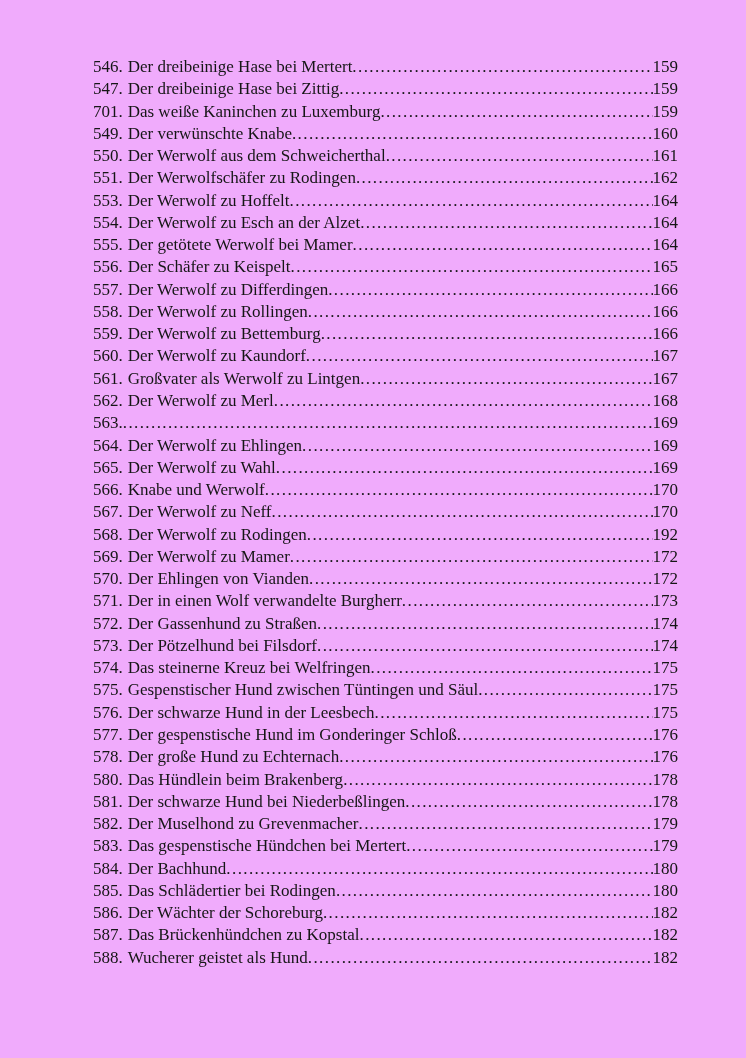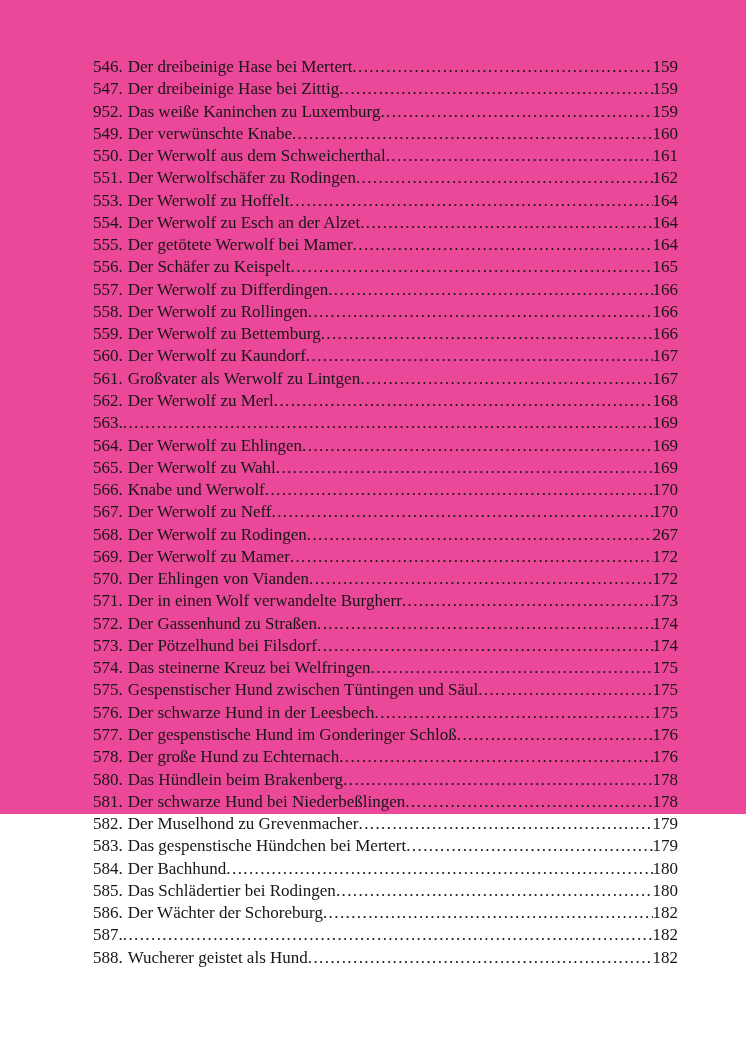--- a/index.html
+++ b/index.html
@@ -10,22 +10,22 @@
     width: 746px;
     height: 1058px;
     background: #ffffff;
     overflow: hidden;
     font-family: "Liberation Serif", "DejaVu Serif", serif;
     color: #161616;
   }
   .toc-page {
     position: relative;
     width: 746px;
-    height: 814px;
-    background: #ec4899;
+    height: 1058px;
+    background: #f0abfc;
   }
   .toc-list {
     position: absolute;
     left: 93px;
     right: 68px;
     top: 56px;
   }
   .toc-row {
     display: flex;
     align-items: baseline;
@@ -68,21 +68,21 @@
   </div>
 
   <div class="toc-row">
     <span class="entry-number">547.</span>
     <span class="entry-title">Der dreibeinige Hase bei Zittig</span>
     <span class="dot-leader"></span>
     <span class="entry-page">159</span>
   </div>
 
   <div class="toc-row">
-    <span class="entry-number">952.</span>
+    <span class="entry-number">701.</span>
     <span class="entry-title">Das weiße Kaninchen zu Luxemburg</span>
     <span class="dot-leader"></span>
     <span class="entry-page">159</span>
   </div>
 
   <div class="toc-row">
     <span class="entry-number">549.</span>
     <span class="entry-title">Der verwünschte Knabe</span>
     <span class="dot-leader"></span>
     <span class="entry-page">160</span>
@@ -204,21 +204,21 @@
     <span class="entry-number">567.</span>
     <span class="entry-title">Der Werwolf zu Neff</span>
     <span class="dot-leader"></span>
     <span class="entry-page">170</span>
   </div>
 
   <div class="toc-row">
     <span class="entry-number">568.</span>
     <span class="entry-title">Der Werwolf zu Rodingen</span>
     <span class="dot-leader"></span>
-    <span class="entry-page">267</span>
+    <span class="entry-page">192</span>
   </div>
 
   <div class="toc-row">
     <span class="entry-number">569.</span>
     <span class="entry-title">Der Werwolf zu Mamer</span>
     <span class="dot-leader"></span>
     <span class="entry-page">172</span>
   </div>
 
   <div class="toc-row">
@@ -329,20 +329,21 @@
 
   <div class="toc-row">
     <span class="entry-number">586.</span>
     <span class="entry-title">Der Wächter der Schoreburg</span>
     <span class="dot-leader"></span>
     <span class="entry-page">182</span>
   </div>
 
   <div class="toc-row">
     <span class="entry-number">587.</span>
+    <span class="entry-title">Das Brückenhündchen zu Kopstal</span>
     <span class="dot-leader"></span>
     <span class="entry-page">182</span>
   </div>
 
   <div class="toc-row">
     <span class="entry-number">588.</span>
     <span class="entry-title">Wucherer geistet als Hund</span>
     <span class="dot-leader"></span>
     <span class="entry-page">182</span>
   </div>

